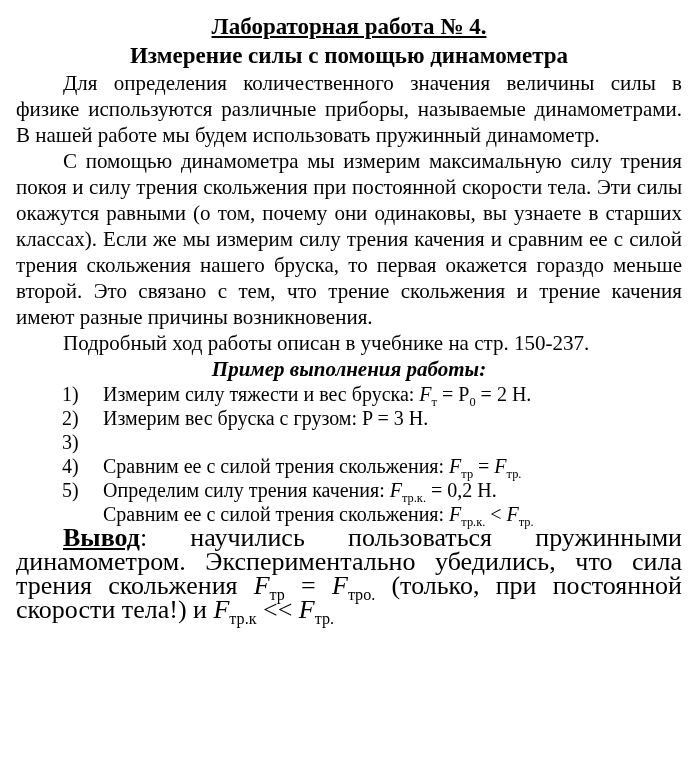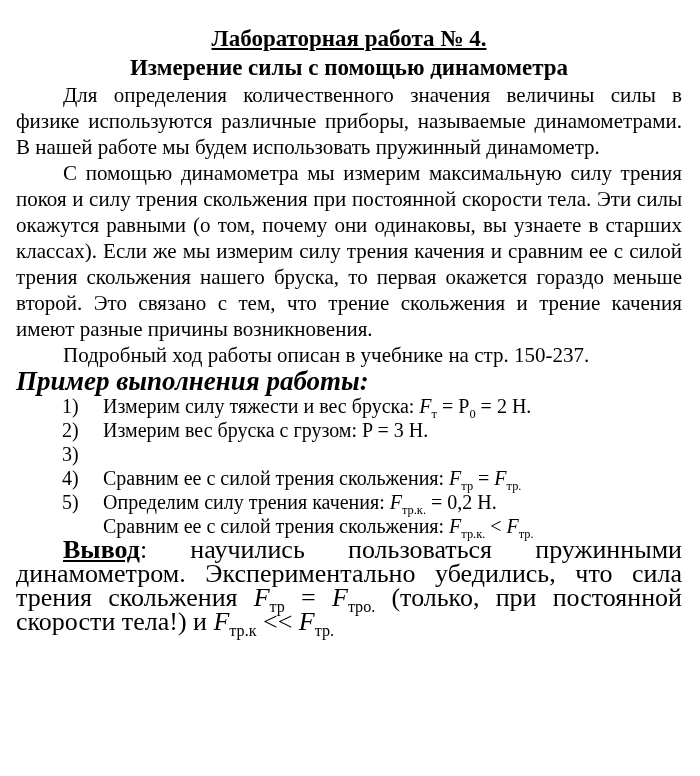--- a/index.html
+++ b/index.html
@@ -3,21 +3,21 @@
 <meta charset="utf-8">
 <style>
   html, body { margin: 0; padding: 0; background: #ffffff; }
   .page {
     width: 700px;
     height: 776px;
     box-sizing: border-box;
     background: #ffffff;
     color: #000000;
     font-family: "Liberation Serif", "DejaVu Serif", serif;
-    padding: 24px 18px 0 16px;
+    padding: 12px 18px 0 16px;
     overflow: hidden;
   }
   .doc-title {
     text-align: center;
     font-weight: bold;
     font-size: 23px;
     line-height: 29px;
   }
   .doc-title .u { text-decoration: underline; }
   .doc-subtitle {
@@ -27,24 +27,24 @@
     line-height: 29px;
   }
   .para {
     margin: 0;
     text-align: justify;
     text-indent: 47px;
     font-size: 21px;
     line-height: 26px;
   }
   .example-header {
-    text-align: left;
+    text-align: center;
     font-weight: bold;
     font-style: italic;
-    font-size: 27px;
+    font-size: 21px;
     line-height: 26px;
   }
   .olist { font-size: 20px; line-height: 24px; }
   .oitem { display: flex; padding-left: 46px; }
   .onum  { flex: none; width: 41px; }
   .obody { flex: 1; }
   .para.concl { font-size: 26px; line-height: 24px; }
   .seg-bi { font-weight: bold; font-style: italic; }
   .seg-bu { font-weight: bold; text-decoration: underline; }
   .seg-vi { font-style: italic; }

